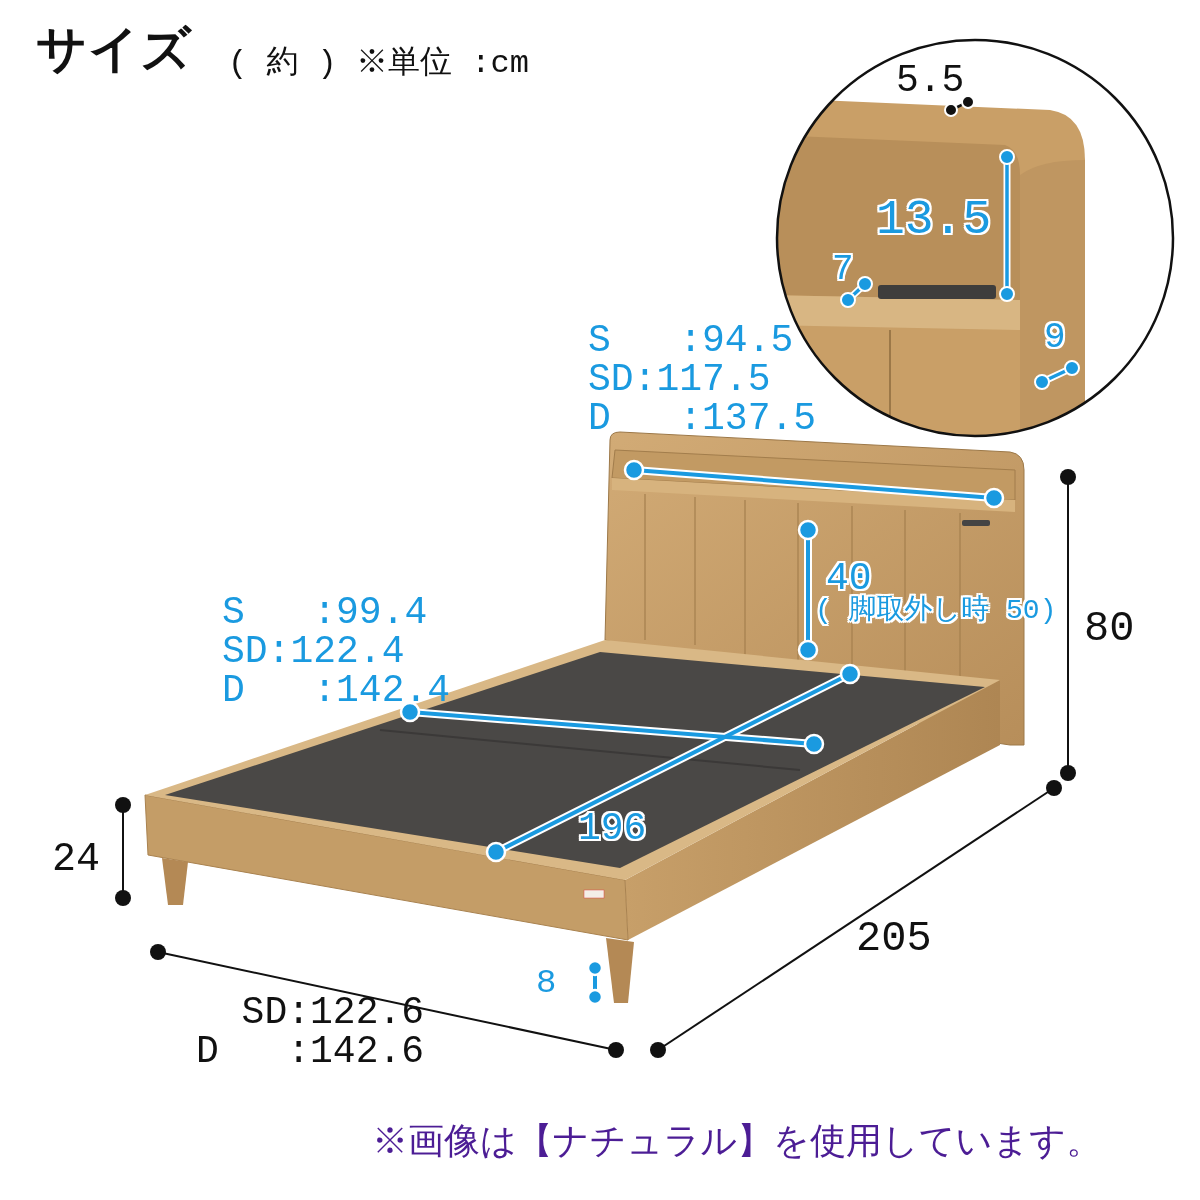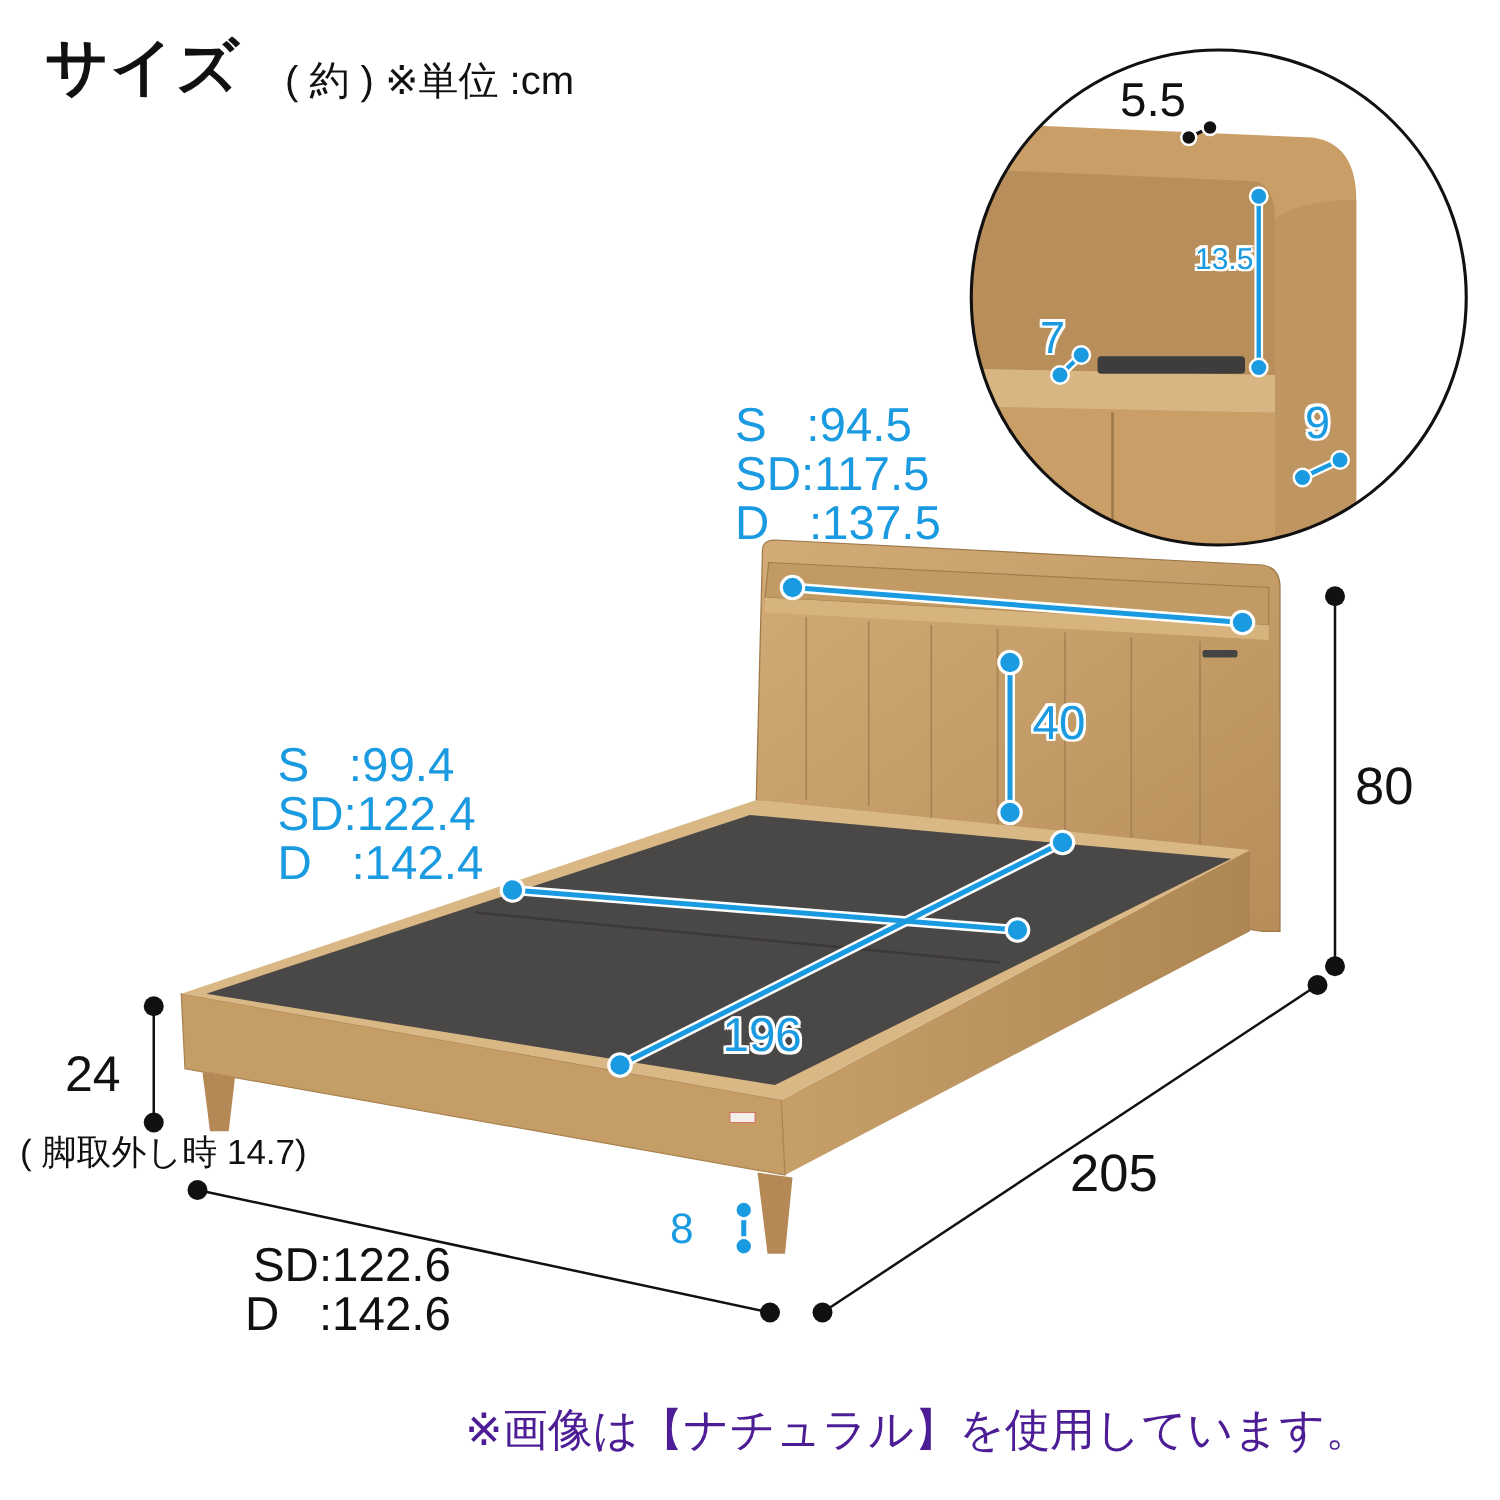--- a/index.html
+++ b/index.html
@@ -1,18 +1,18 @@
 <!DOCTYPE html>
 <html><head>
 <meta charset="utf-8">
 <style>
   html, body { margin: 0; padding: 0; background: #ffffff; }
   body { width: 1200px; height: 1200px; position: relative; overflow: hidden;
          font-family: "Liberation Sans", "DejaVu Sans", sans-serif; }
-  .canvas { position: absolute; left: 0; top: 0; width: 1000px; height: 1200px; }
+  .canvas { position: absolute; left: 0; top: 0; width: 1000px; height: 1200px; font-family: Liberation Mono, monospace; }
   .abs { position: absolute; white-space: nowrap; line-height: 1; }
   .title { left: 36px; top: 28px; font-size: 50px; font-weight: bold; color: #111; letter-spacing: 1px; }
   .title-sub { left: 228px; top: 48px; font-size: 32px; color: #111; text-align: right; }
   .blue { color: #1a9ae0; }
   .black { color: #111; text-align: right; }
   .multiline { line-height: 1.02; }
   .outlined { -webkit-text-stroke: 0; text-shadow:
       -2px -2px 0 #fff, 2px -2px 0 #fff, -2px 2px 0 #fff, 2px 2px 0 #fff,
       0 -2px 0 #fff, 0 2px 0 #fff, -2px 0 0 #fff, 2px 0 0 #fff; }
   .footnote { left: 372px; top: 1126px; font-size: 36px; color: #4c1d95; }
@@ -148,44 +148,44 @@
           <circle cx="1007" cy="294" r="7"></circle>
         <circle cx="848" cy="300" r="7"></circle>
           <circle cx="865" cy="284" r="7"></circle>
         <circle cx="1042" cy="382" r="7"></circle>
           <circle cx="1072" cy="368" r="7"></circle>
       </g>
     </g>
   </svg>
 
   <div class="abs black" style="left:896px;top:62px;font-size:38px;">5.5</div>
-  <div class="abs blue outlined" style="left:956px;top:196px;font-size:24px;">13.5</div>
+  <div class="abs blue outlined" style="left:876px;top:196px;font-size:48px;">13.5</div>
   <div class="abs blue outlined" style="left:832px;top:252px;font-size:36px;">7</div>
   <div class="abs blue outlined" style="left:1044px;top:320px;font-size:36px;">9</div>
 
   <div class="abs blue multiline" style="left:588px;top:322px;font-size:38px;">
     <div style="white-space:pre">S   :94.5</div>
     <div style="white-space:pre">SD:117.5</div>
     <div style="white-space:pre">D   :137.5</div>
   </div>
 
   <div class="abs blue outlined" style="left:826px;top:560px;font-size:38px;">40</div>
+  <div class="abs blue outlined" style="left:815px;top:597px;font-size:28px;">( 脚取外し時 50)</div>
 
   <div class="abs black" style="left:1084px;top:608px;font-size:42px;">80</div>
 
   <div class="abs blue multiline" style="left:222px;top:594px;font-size:38px;">
     <div style="white-space:pre">S   :99.4</div>
     <div style="white-space:pre">SD:122.4</div>
     <div style="white-space:pre">D   :142.4</div>
   </div>
 
   <div class="abs blue outlined" style="left:578px;top:810px;font-size:38px;">196</div>
 
   <div class="abs black" style="left:52px;top:840px;font-size:40px;">24</div>
-  <div class="abs black" style="left:16px;top:908px;font-size:28px;">( 脚取外し時 14.7)</div>
 
   <div class="abs blue" style="left:536px;top:966px;font-size:34px;">8</div>
 
   <div class="abs black" style="left:856px;top:918px;font-size:42px;">205</div>
 
   <div class="abs black multiline" style="left:196px;top:994px;font-size:38px;">
     <div style="white-space:pre">SD:122.6</div>
     <div style="white-space:pre">D   :142.6</div>
   </div>
 

